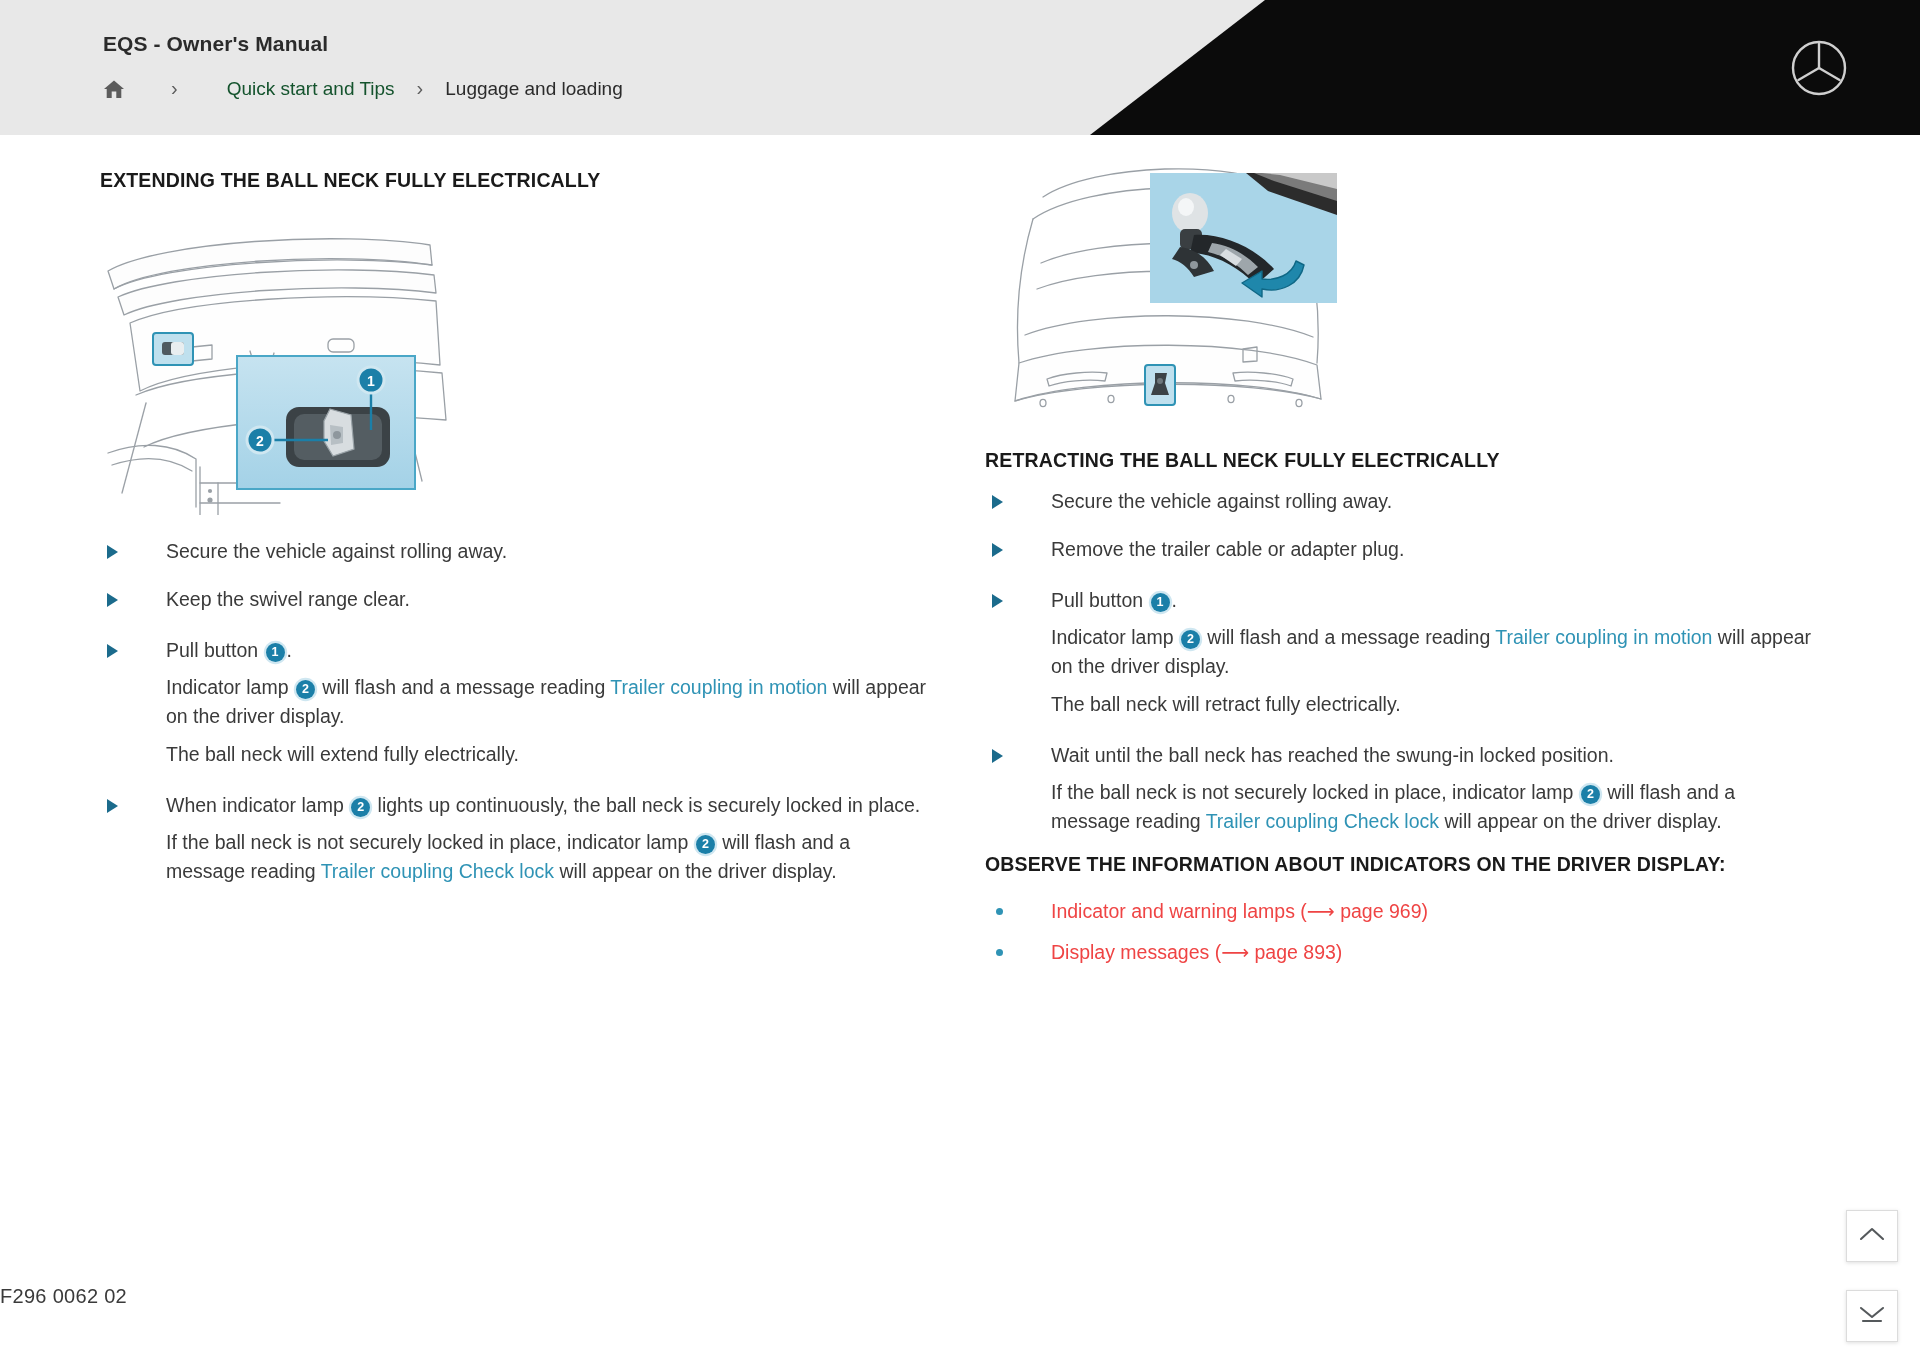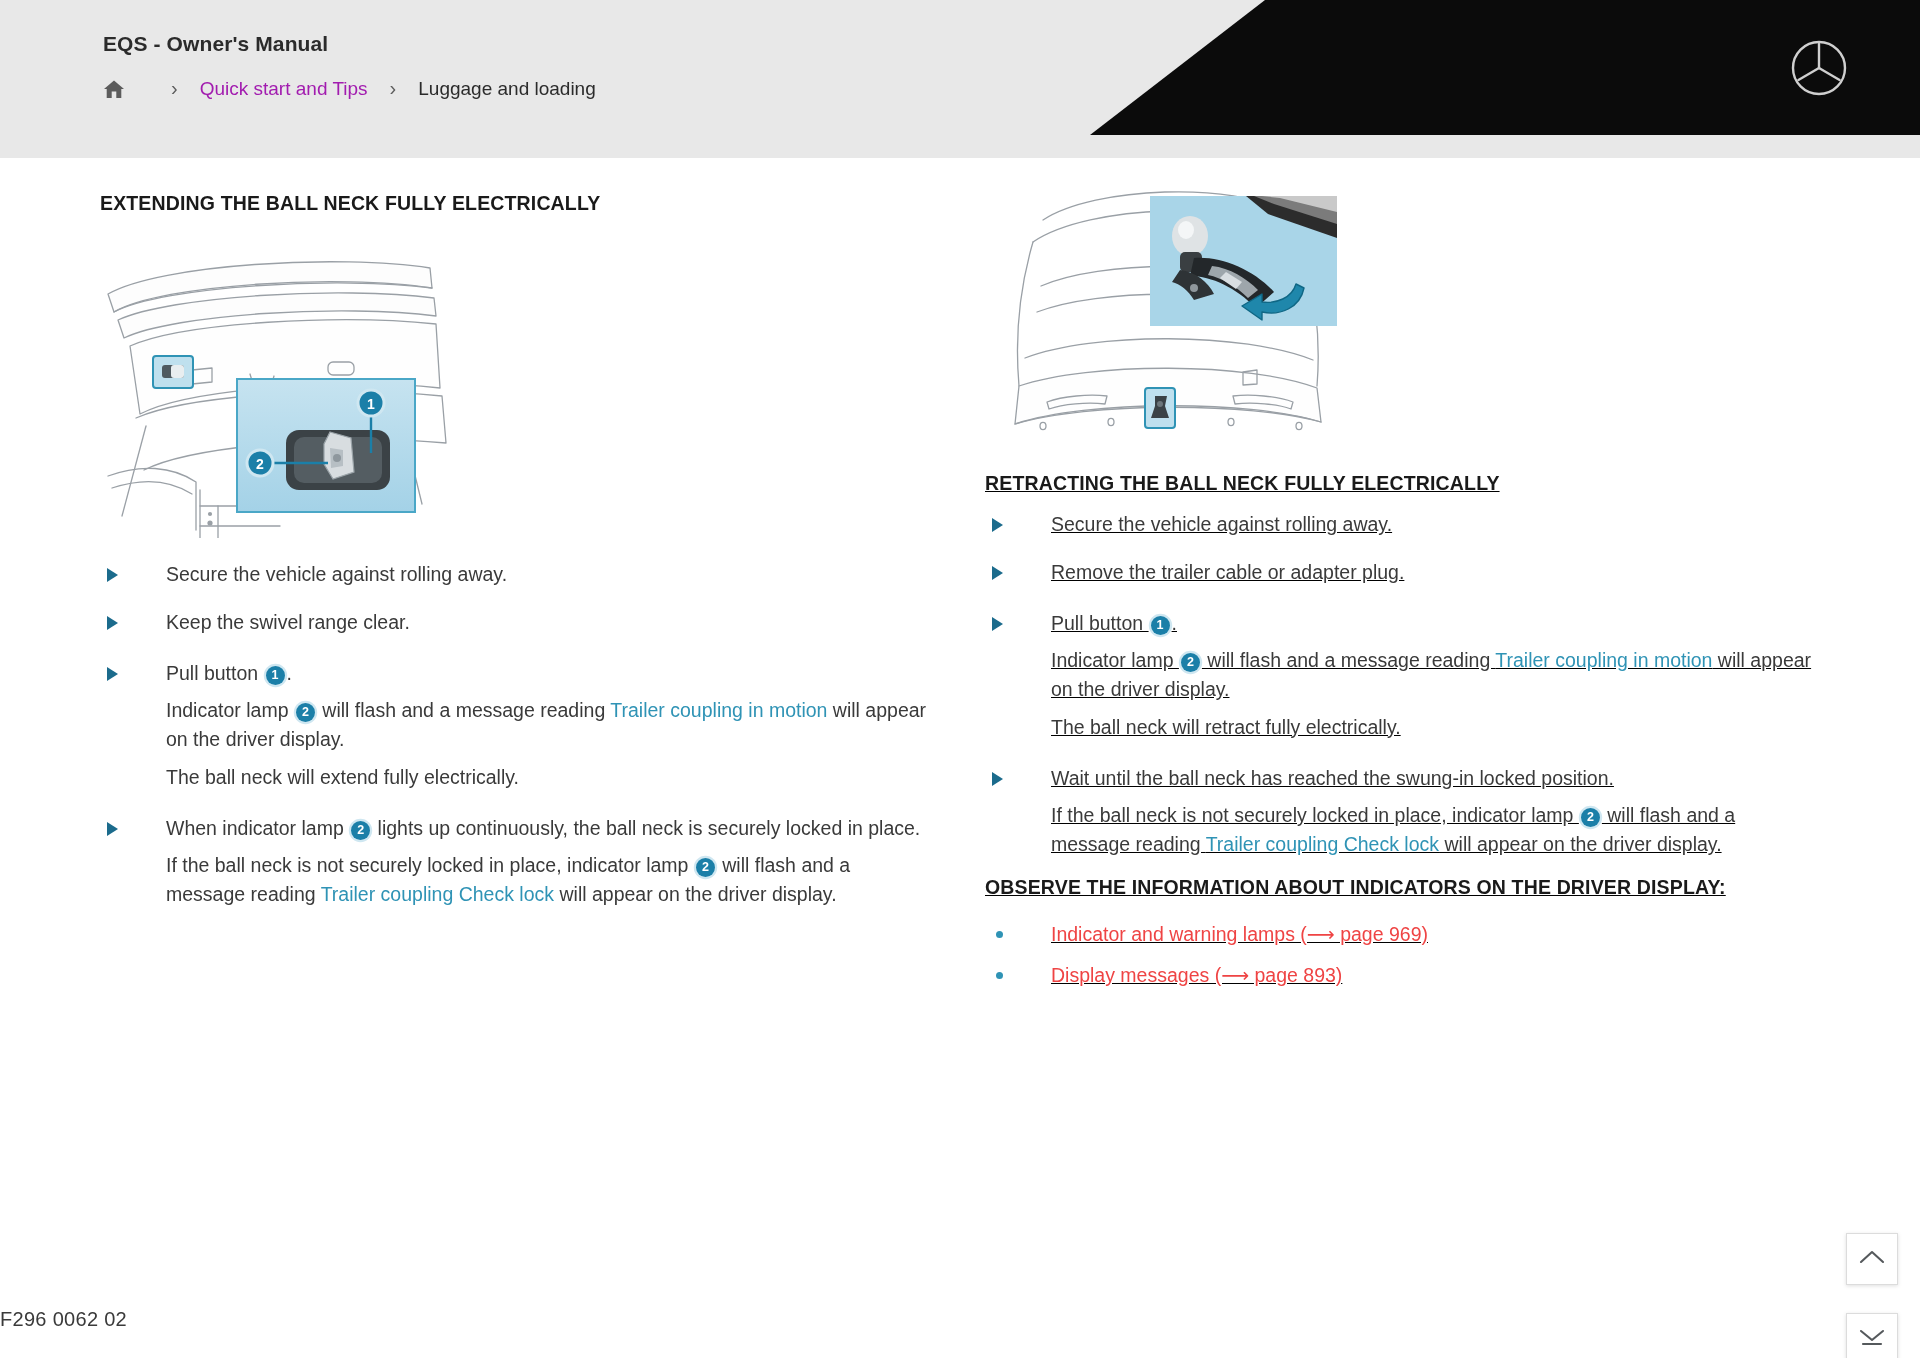--- a/index.html
+++ b/index.html
@@ -6,21 +6,21 @@
   html, body {
     width: 1920px; height: 1358px;
     background: #ffffff;
     font-family: "Liberation Sans", sans-serif;
     overflow: hidden;
   }
 
   
   .header {
     position: relative;
-    width: 1920px; height: 158px;
+    width: 1920px; height: 135px;
     background: #e8e8e8;
     overflow: hidden;
   }
   .header-black {
     position: absolute;
     top: 0; right: 0;
     width: 830px; height: 135px;
     background: #0b0b0b;
     clip-path: polygon(100% 0, 100% 100%, 0 100%, 175px 0);
   }
@@ -43,35 +43,35 @@
   .bc-home svg { display: block; }
   .bc-sep {
     color: #5c5c5c; font-size: 20px;
     font-weight: 300;
     margin: 0 22px;
     line-height: 1;
     display: inline-block;
     transform: translateY(-1px);
   }
   .bc-item { font-size: 19px; color: #2b2b2b; white-space: nowrap; }
-  .bc-item.muted { color: #a21caf; }
+  .bc-item.muted { color: #14532d; margin-left: 27px; }
   .mb-star {
     position: absolute;
     right: 72px; top: 39px;
     width: 58px; height: 58px;
   }
 
   
   .page { position: relative; width: 1920px; height: 1223px; background: #fff; }
   .col {
     position: absolute;
     width: 830px;
   }
   .col-left { left: 100px; top: 32px; }
-  .col-right { left: 985px; top: 32px; text-decoration: underline; }
+  .col-right { left: 985px; top: 32px; }
 
   h2.section-head {
     font-size: 19.5px;
     font-weight: 700;
     color: #1a1a1a;
     letter-spacing: .15px;
     line-height: 1.35;
     margin: 0 0 22px 0;
     text-transform: uppercase;
   }

